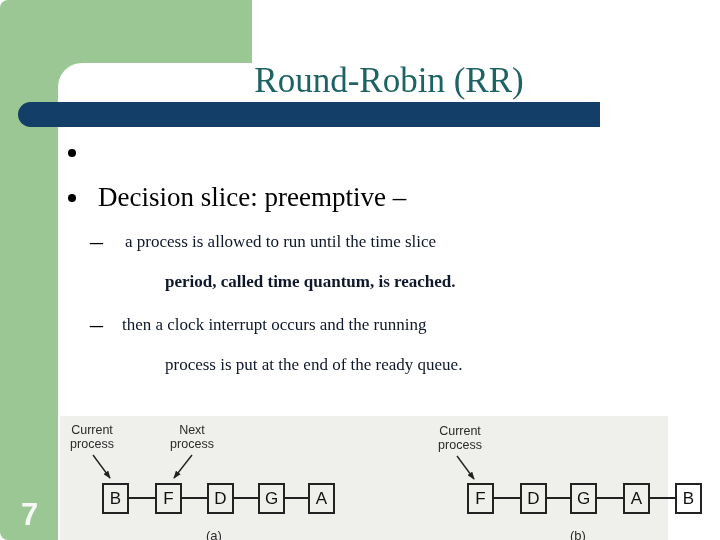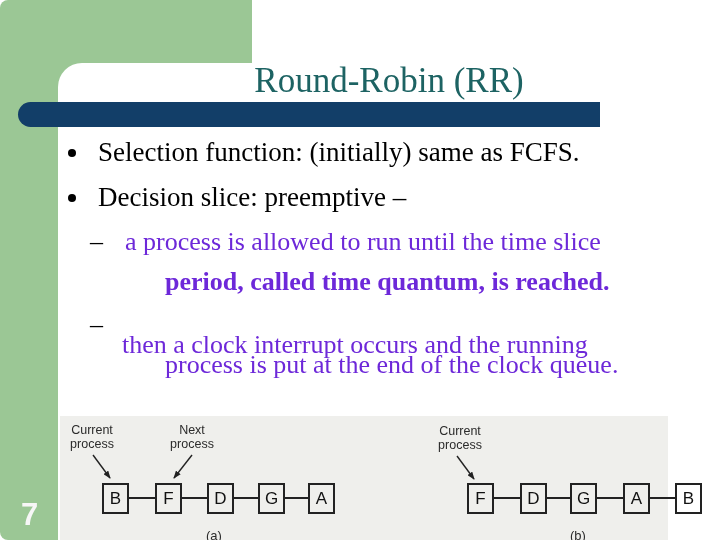--- a/index.html
+++ b/index.html
@@ -40,22 +40,22 @@
   .bullet-text{
     position:absolute;
     font-family:"Liberation Serif", serif;
     font-size:27px;line-height:32px;
     color:#000000;
     white-space:nowrap;
   }
   .sub-text{
     position:absolute;
     font-family:"Liberation Serif", serif;
-    font-size:26px;line-height:31px;
-    color:#6d28d9;
+    font-size:17px;line-height:31px;
+    color:#0f172a;
     white-space:nowrap;
   }
   .bullet-dot{
     position:absolute;left:68px;
     width:8px;height:8px;border-radius:50%;
     background:#000000;
   }
   .sub-dash{
     position:absolute;left:90px;
     font-family:"Liberation Serif", serif;
@@ -103,32 +103,31 @@
 
 <div class="slide">
 
   <div class="green-shape"></div>
   <div class="card"></div>
 
   <div class="title">Round-Robin (RR)</div>
   <div class="title-bar"></div>
 
   <span class="bullet-dot" style="top:149px;"></span>
-  <div class="bullet-text" style="left:98px;top:136px;">Selection function: (initially) same as FCFS.</div>
 
   <span class="bullet-dot" style="top:194px;"></span>
   <div class="bullet-text" style="left:98px;top:181px;">Decision slice: preemptive –</div>
 
   <span class="sub-dash" style="top:226px;">–</span>
   <div class="sub-text" style="left:125px;top:226px;">a process is allowed to run until the time slice</div>
   <div class="sub-text" style="left:165px;top:266px;font-weight:bold;">period, called time quantum, is reached.</div>
 
   <span class="sub-dash" style="top:309px;">–</span>
-  <div class="sub-text" style="left:122px;top:309px;margin-top:20px;">then a clock interrupt occurs and the running</div>
-  <div class="sub-text" style="left:165px;top:349px;">process is put at the end of the clock queue.</div>
+  <div class="sub-text" style="left:122px;top:309px;">then a clock interrupt occurs and the running</div>
+  <div class="sub-text" style="left:165px;top:349px;">process is put at the end of the ready queue.</div>
 
   <div class="figure">
 
     <div class="fig-label" style="left:4px;top:7px;width:56px;white-space:pre-line;">Current
 process</div>
     <div class="fig-label" style="left:104px;top:7px;width:56px;white-space:pre-line;">Next
 process</div>
 
     <div class="pbox" style="left:42px;">B</div>
     <div class="pbox" style="left:95px;">F</div>

